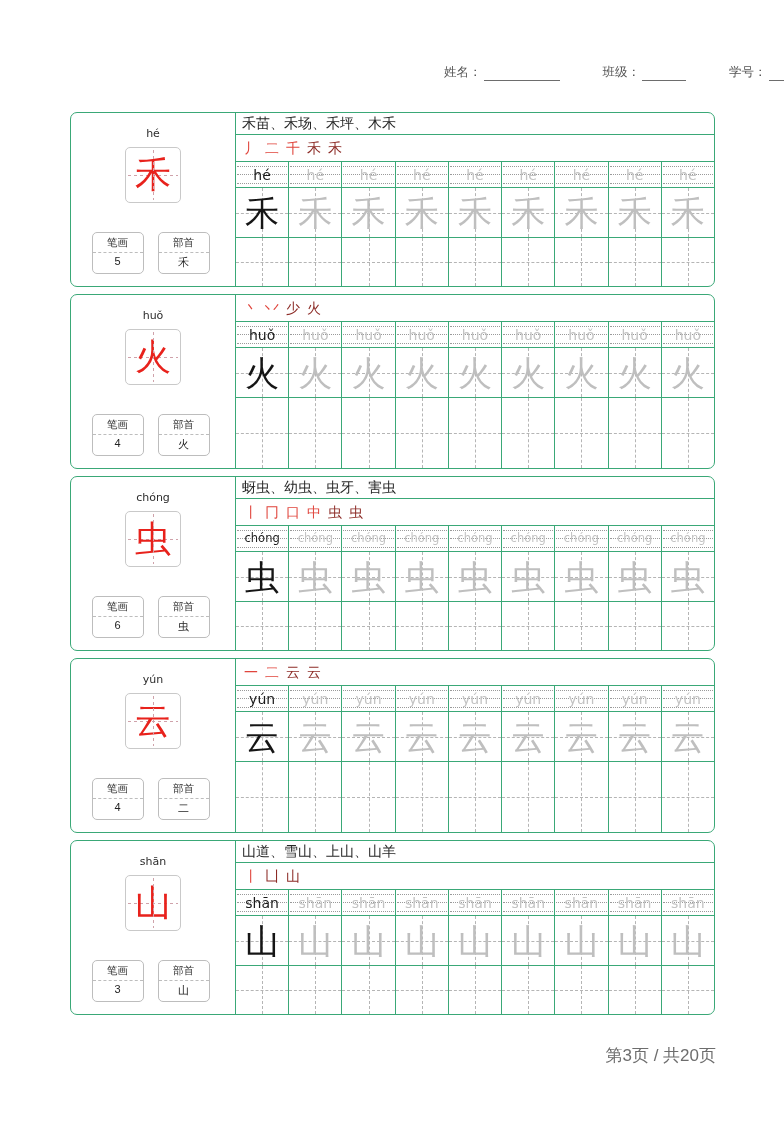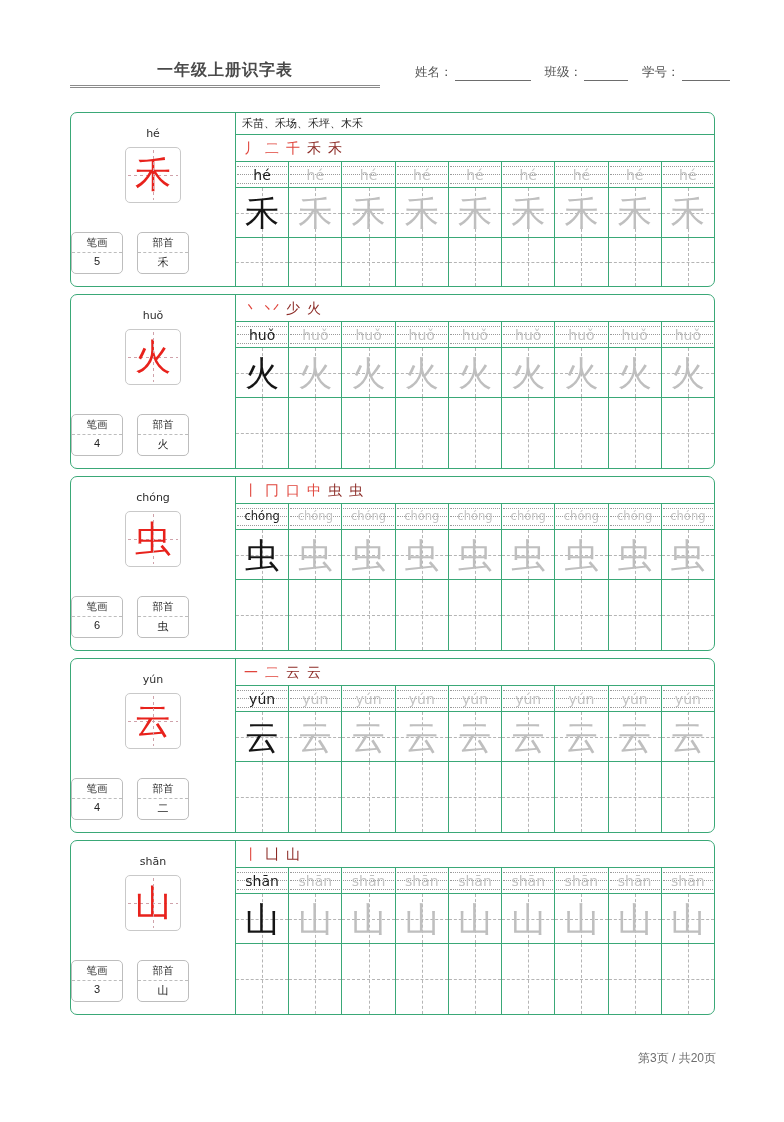--- a/index.html
+++ b/index.html
@@ -35,21 +35,21 @@
     height: 3px;
     width: 310px;
   }
   .fields {
     position: absolute;
     left: 415px; top: 6px;
     display: flex;
     align-items: flex-end;
     gap: 14px;
   }
-  .field { display: flex; align-items: flex-end; }
+  .field { display: flex; align-items: flex-end; margin-left: 29px; }
   .field-label {
     font-size: 12.5px; color: #555; white-space: nowrap;
     line-height: 17px;
   }
   .field-blank {
     border-bottom: 1.4px solid #6d6d6d;
     height: 15px;
     margin-left: 2px;
   }
   .blank-name { width: 76px; }
@@ -111,20 +111,21 @@
     display: flex; align-items: center; justify-content: center;
     color: #e8221c;
     font-size: 36px;
     font-family: "DejaVu Serif", serif;
     line-height: 1;
   }
   .meta-row {
     position: absolute;
     left: 0; right: 5px; bottom: 12px;
     display: flex;
+    justify-content: center;
     gap: 14px;
   }
   .meta-box {
     width: 52px;
     border: 1px solid #bdbdbd;
     border-radius: 5px;
     text-align: center;
     background: #fff;
   }
   .meta-k {
@@ -141,21 +142,21 @@
   .practice {
     flex: 1 1 auto;
     display: flex;
     flex-direction: column;
   }
   .words-row {
     height: 22px;
     border-bottom: 1.1px solid #3aa877;
     display: flex; align-items: center;
     padding-left: 6px;
-    font-size: 11px;
+    font-size: 14px;
     color: #262626;
   }
   .stroke-row {
     height: 27px;
     border-bottom: 1.1px solid #3aa877;
     display: flex; align-items: center;
     padding-left: 8px;
     gap: 7px;
   }
   .stroke-item {
@@ -229,32 +230,28 @@
 
   .empty-row {
     flex: 1 1 auto;
     display: flex;
   }
 
   
   .footer {
     position: absolute;
     right: 68px; bottom: 55px;
-    font-size: 12px;
+    font-size: 17px;
     color: #6d6d6d;
   }
 </style>
 </head>
 <body>
 
 <div class="header">
-  <div class="title-wrap">
-    <div class="title-text">一年级上册识字表</div>
-    <div class="title-rule"></div>
-  </div>
   <div class="fields">
     <div class="field">
       <span class="field-label">姓名：</span>
       <span class="field-blank blank-name"></span>
     </div>
     <div class="field">
       <span class="field-label">班级：</span>
       <span class="field-blank blank-class"></span>
     </div>
     <div class="field">
@@ -612,20 +609,21 @@
             <div class="meta-k">笔画</div>
             <div class="meta-v">6</div>
           </div>
           <div class="meta-box">
             <div class="meta-k">部首</div>
             <div class="meta-v">虫</div>
           </div>
         </div>
       </div>
       <div class="practice">
+        <div class="words-row">蚜虫、幼虫、虫牙、害虫</div>
         <div class="stroke-row">
           <span class="stroke-item">丨</span>
           <span class="stroke-item">冂</span>
           <span class="stroke-item">口</span>
           <span class="stroke-item">中</span>
           <span class="stroke-item dark">虫</span>
           <span class="stroke-item dark">虫</span>
         </div>
         <div class="pinyin-row">
           <div class="pinyin-cell">
@@ -948,20 +946,21 @@
             <div class="meta-k">笔画</div>
             <div class="meta-v">3</div>
           </div>
           <div class="meta-box">
             <div class="meta-k">部首</div>
             <div class="meta-v">山</div>
           </div>
         </div>
       </div>
       <div class="practice">
+        <div class="words-row">山道、雪山、上山、山羊</div>
         <div class="stroke-row">
           <span class="stroke-item">丨</span>
           <span class="stroke-item dark">凵</span>
           <span class="stroke-item dark">山</span>
         </div>
         <div class="pinyin-row">
           <div class="pinyin-cell">
             <div class="guide g1"></div>
             <div class="guide g2"></div>
             <div class="guide g3"></div>

